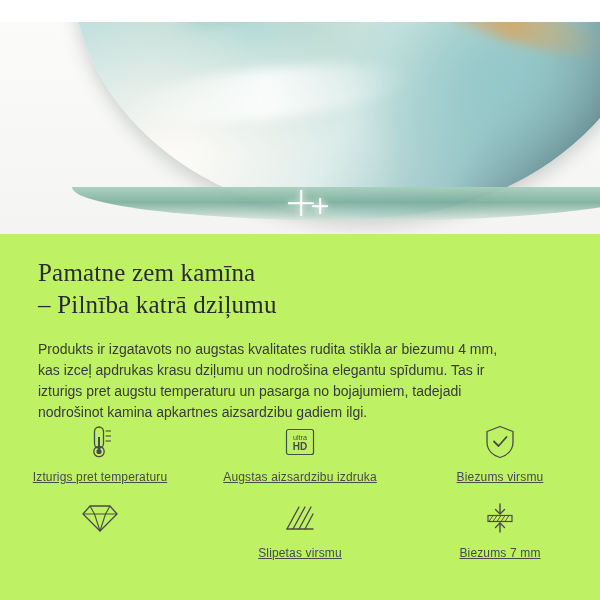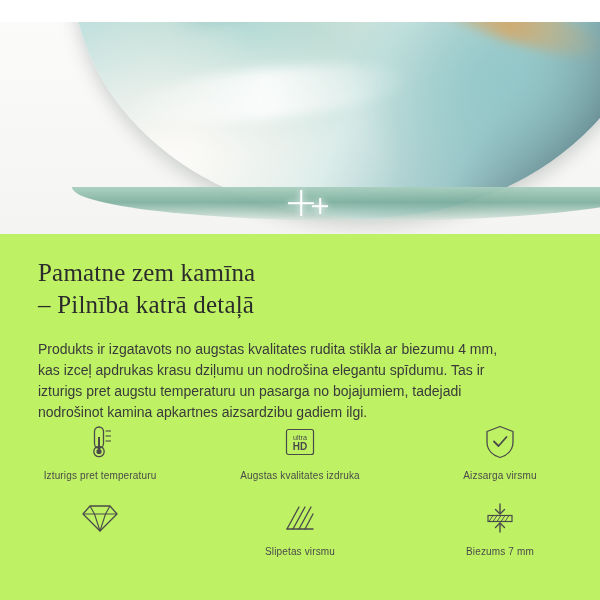--- a/index.html
+++ b/index.html
@@ -121,24 +121,25 @@
     padding-top: 8px;
     height: 76px;
   }
   .ficon {
     height: 40px;
     display: flex;
     align-items: center;
     justify-content: center;
   }
   .flabel {
-    font-size: 10px;
+    font-size: 12px;
     color: #4a4a4a;
     letter-spacing: .15px;
     margin-top: 8px;
+    text-decoration: underline;
   }
   svg { display: block; }
 </style>
 </head>
 <body>
 
 <div class="page">
 
   <div class="hero">
     <div class="hero-bg"></div>
@@ -150,21 +151,21 @@
 
     </div>
     <div class="slab-edge"></div>
     <div class="sparkle"></div>
     <div class="sparkle s2"></div>
   </div>
 
   <div class="content">
     <h1 class="headline">
       <span>Pamatne zem kamīna</span>
-      <span class="l2">– Pilnība katrā detaļā</span>
+      <span class="l2">– Pilnība katrā dziļumu</span>
     </h1>
     <p class="body-copy">Produkts ir izgatavots no augstas kvalitates rudita stikla ar biezumu 4 mm, kas izceļ apdrukas krasu dziļumu un nodrošina elegantu spīdumu. Tas ir izturigs pret augstu temperaturu un pasarga no bojajumiem, tadejadi nodrošinot kamina apkartnes aizsardzibu gadiem ilgi.</p>
   </div>
 
   <div class="features">
 
     <div class="frow">
 
       <div class="fcell">
         <div class="ficon">
@@ -182,31 +183,31 @@
       </div>
 
       <div class="fcell">
         <div class="ficon">
           <svg width="36" height="34" viewBox="0 0 36 34">
             <rect x="4.5" y="4.5" width="27" height="25" rx="2" fill="none" stroke="#4a4a4a" stroke-width="1.2"></rect>
             <text x="18" y="15" text-anchor="middle" font-family="Liberation Sans, sans-serif" font-size="7.2" fill="#4a4a4a">ultra</text>
             <text x="18" y="25" text-anchor="middle" font-family="Liberation Sans, sans-serif" font-size="10" font-weight="bold" fill="#4a4a4a">HD</text>
           </svg>
         </div>
-        <div class="flabel">Augstas kvalitates izdruka</div>
+        <div class="flabel">Augstas aizsardzibu izdruka</div>
       </div>
 
       <div class="fcell">
         <div class="ficon">
           <svg width="32" height="36" viewBox="0 0 32 36">
             <path d="M16 2.5 L29 7.5 V18 C29 26.5 22.5 31.5 16 33.5 C9.5 31.5 3 26.5 3 18 V7.5 Z" fill="none" stroke="#4a4a4a" stroke-width="1.3" stroke-linejoin="round"></path>
             <path d="M10 17.5 L14.5 22 L22.5 13" fill="none" stroke="#4a4a4a" stroke-width="1.8" stroke-linecap="round" stroke-linejoin="round"></path>
           </svg>
         </div>
-        <div class="flabel">Aizsarga virsmu</div>
+        <div class="flabel">Biezums virsmu</div>
       </div>
 
     </div>
 
     <div class="frow">
 
       <div class="fcell">
         <div class="ficon">
           <svg width="38" height="32" viewBox="0 0 38 32">
             <path d="M9 4 H29 L36 12 L19 29 L2 12 Z" fill="none" stroke="#4a4a4a" stroke-width="1.3" stroke-linejoin="round"></path>

